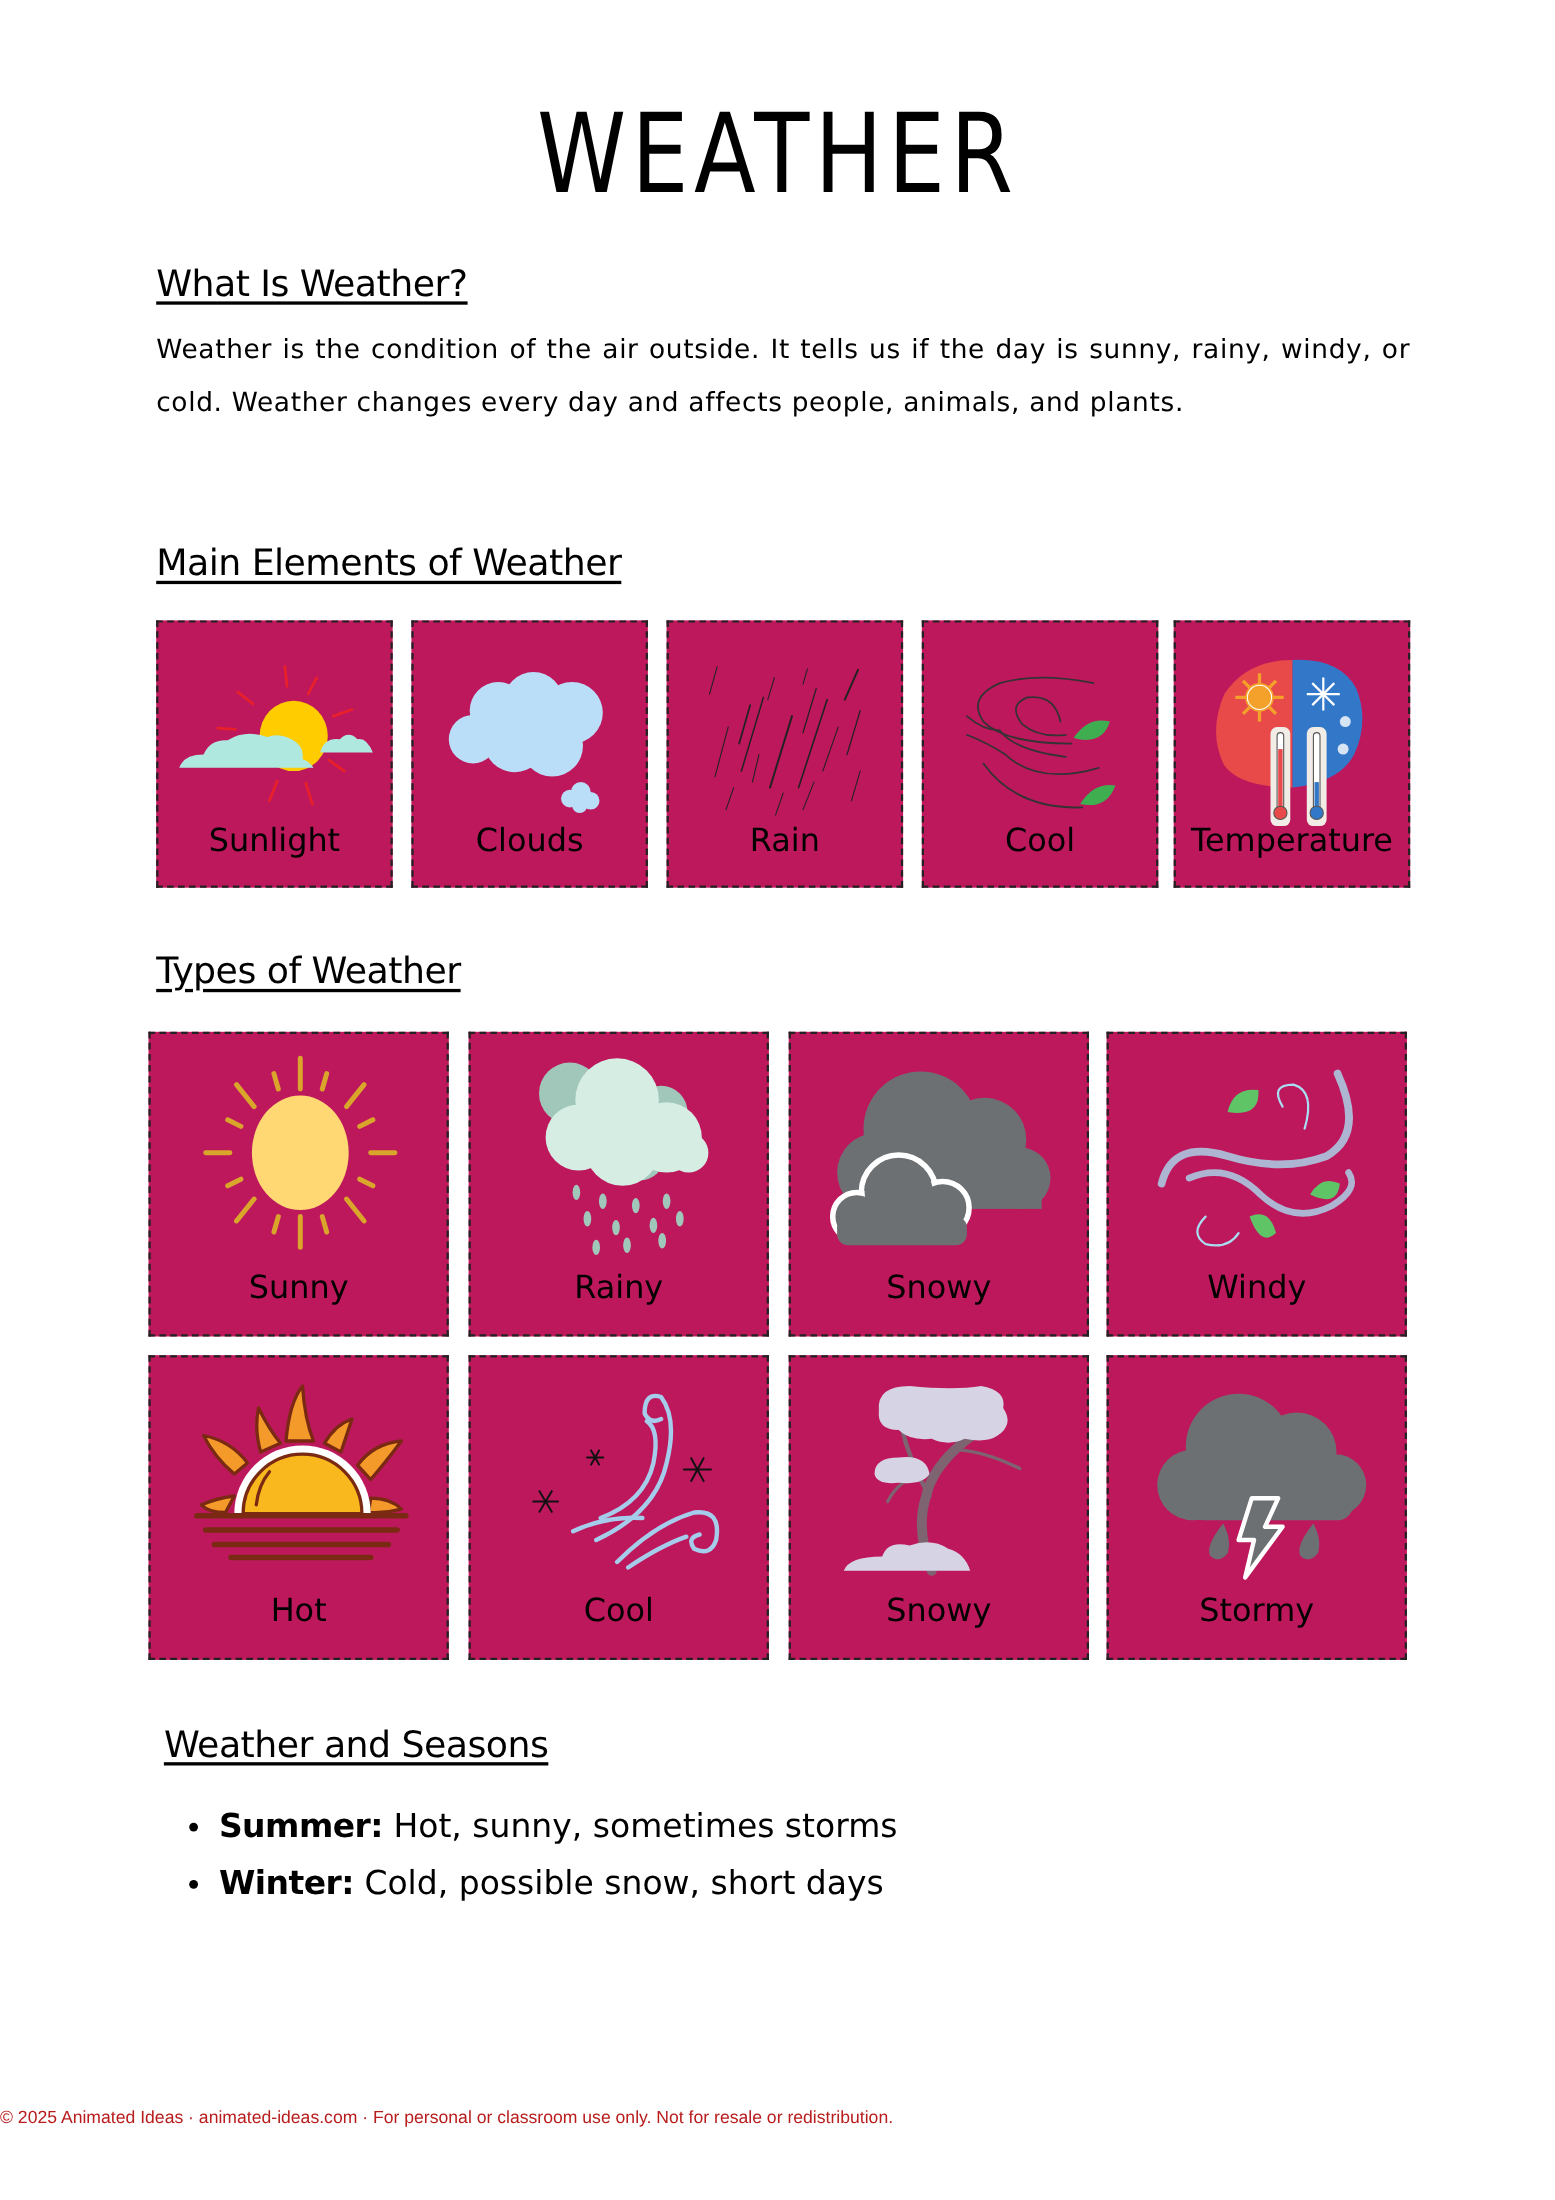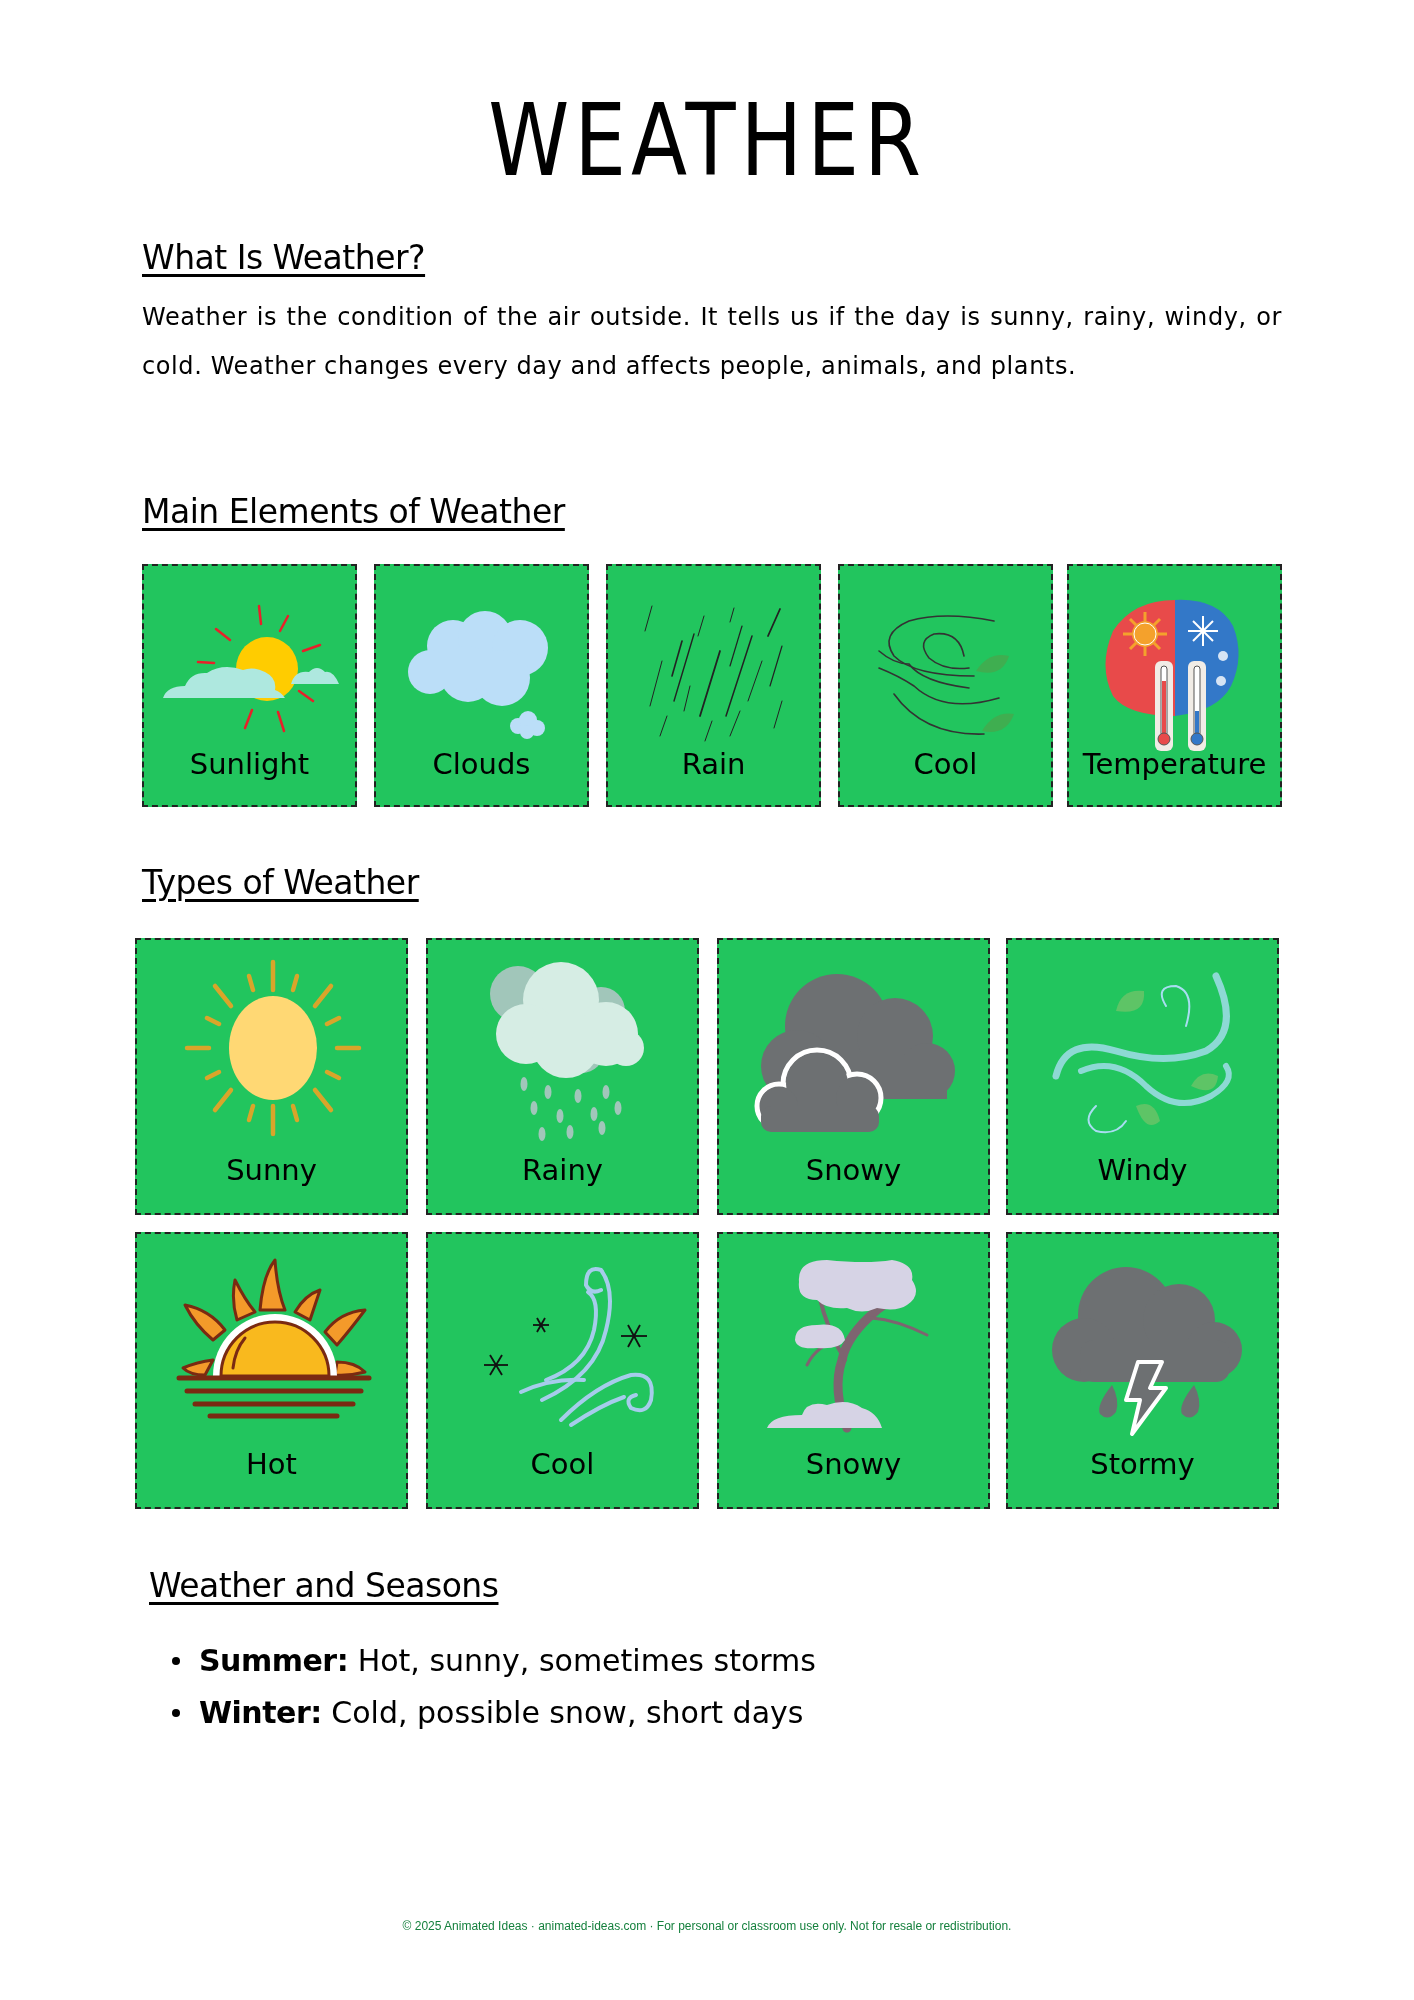--- a/index.html
+++ b/index.html
@@ -6,35 +6,35 @@
   body { width:1414px; height:2000px; position:relative; overflow:hidden;
          font-family:"DejaVu Sans", sans-serif; color:#000; }
   .abs { position:absolute; }
   #title { left:0; width:1414px; top:86px; text-align:center; font-size:100px; line-height:110px;
            font-family:"DejaVu Sans", sans-serif; font-weight:400; letter-spacing:6px;
            transform:scaleX(0.82); transform-origin:center; }
   .h2 { font-size:33px; line-height:40px; text-decoration:underline; text-decoration-thickness:3px;
         text-underline-offset:5px; font-family:"DejaVu Sans", sans-serif; letter-spacing:-0.5px; }
   #intro-p { left:142px; top:293px; width:1140px; font-size:24px; line-height:48.5px; text-align:justify;
              letter-spacing:0.6px; }
-  .card { position:absolute; border:2px dashed #222; box-sizing:border-box; background:#22c55e; }
+  .card { position:absolute; border:2px dashed #222; box-sizing:border-box; background:#be185d; }
   .card .lbl { position:absolute; left:0; right:0; text-align:center; font-size:29px; line-height:34px; }
   .card svg { position:absolute; }
   .me { width:215px; height:243px; top:564px; }
   .me .lbl { bottom:24px; }
   .me svg { left:14px; top:20px; width:185px; height:170px; }
   .tw { width:273px; height:277px; }
   .tw .lbl { bottom:26px; }
   .tw svg { left:28px; top:16px; width:217px; height:190px; }
   #seasons-list { left:172px; top:1635px; margin:0; padding:0; list-style:none; }
   #seasons-list li { position:relative; padding-left:27px; font-size:30px; line-height:52px; white-space:nowrap; }
   #seasons-list li .bullet { position:absolute; left:0; top:22px; width:8px; height:8px; border-radius:50%; background:#000; }
   #seasons-list li b { font-weight:700; letter-spacing:-0.5px; }
-  #footer { left:0; width:1414px; top:1914px; text-align:center; font-size:12px; line-height:24px;
-            font-family:"Liberation Sans", sans-serif; color:#15803d; }
+  #footer { left:0; width:1414px; top:1914px; text-align:left; font-size:16px; line-height:24px;
+            font-family:"Liberation Sans", sans-serif; color:#b91c1c; }
 </style>
 </head>
 <body>
 
 <div id="title" class="abs">WEATHER</div>
 
 <div class="abs h2" style="left:142px; top:238px;">What Is Weather?</div>
 <div id="intro-p" class="abs">Weather is the condition of the air outside. It tells us if the day is sunny, rainy, windy, or cold. Weather changes every day and affects people, animals, and plants.</div>
 
 <div class="abs h2" style="left:142px; top:492px;">Main Elements of Weather</div>

